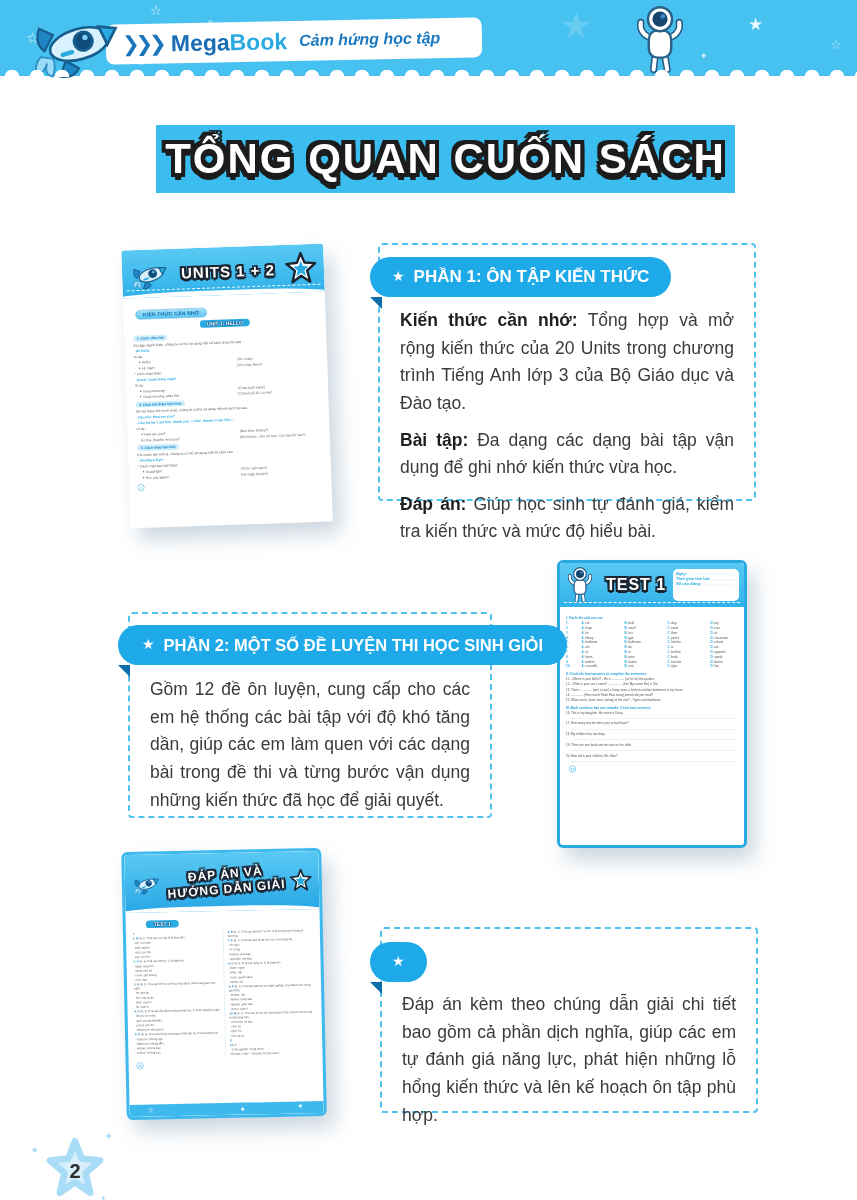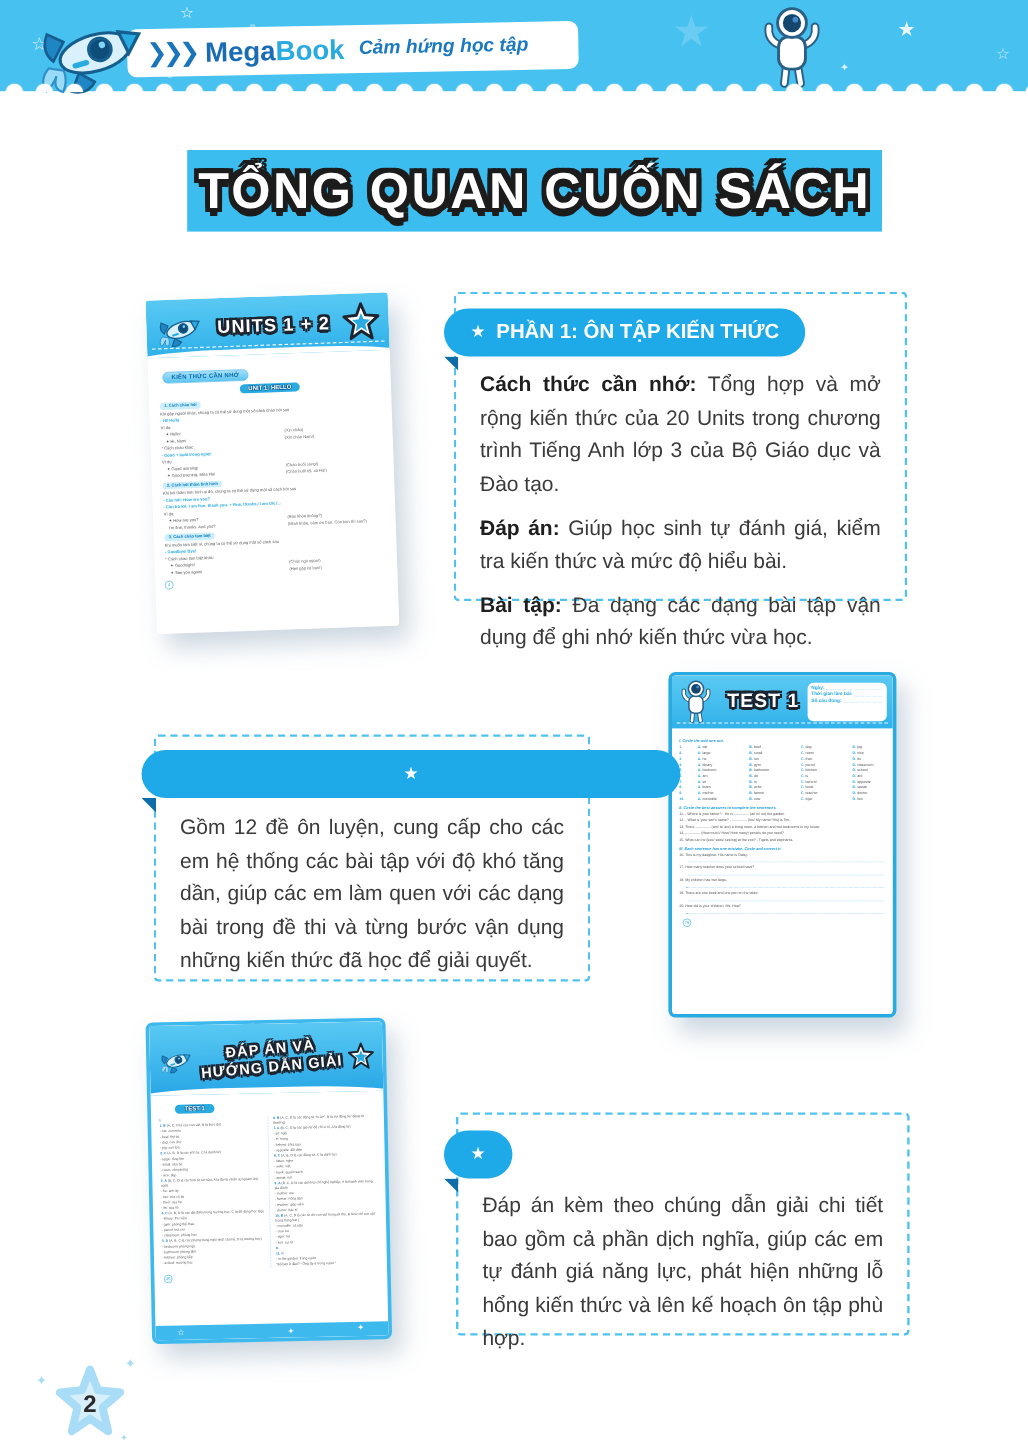--- a/index.html
+++ b/index.html
@@ -198,23 +198,23 @@
     <span class="bubble-lg">TỔNG QUAN CUỐN SÁCH</span>
   </div>
 
   <div class="sec-box box1">
     <span class="fold fold1"></span>
     <div class="pill pill1">
       <span class="star">★</span>
       <span>PHẦN 1: ÔN TẬP KIẾN THỨC</span>
     </div>
     <div class="sec-content">
-      <p class="para"><b>Cách thức cần nhớ:</b><span> Tổng hợp và mở rộng kiến thức của 20 Units trong chương trình Tiếng Anh lớp 3 của Bộ Giáo dục và Đào tạo.</span></p>
+      <p class="para"><b>Kiến thức cần nhớ:</b><span> Tổng hợp và mở rộng kiến thức của 20 Units trong chương trình Tiếng Anh lớp 3 của Bộ Giáo dục và Đào tạo.</span></p>
+      <p class="para"><b>Bài tập:</b><span> Đa dạng các dạng bài tập vận dụng để ghi nhớ kiến thức vừa học.</span></p>
       <p class="para"><b>Đáp án:</b><span> Giúp học sinh tự đánh giá, kiểm tra kiến thức và mức độ hiểu bài.</span></p>
-      <p class="para"><b>Bài tập:</b><span> Đa dạng các dạng bài tập vận dụng để ghi nhớ kiến thức vừa học.</span></p>
     </div>
   </div>
 
   <div class="thumb thumb-units">
     <div class="tu-header">
       <svg width="44" height="33" viewBox="0 0 120 90">
           <use href="#sym-rocket"></use>
         </svg>
       <div class="bubble-md tu-title" style="margin:0 auto;">UNITS 1 + 2</div>
       <svg width="34" height="34" viewBox="0 0 100 100">
@@ -278,20 +278,21 @@
           </div>
         </div>
       <div class="mini-pageno">4</div>
     </div>
   </div>
 
   <div class="sec-box box2">
     <span class="fold fold2"></span>
     <div class="pill pill2">
       <span class="star">★</span>
+      <span>PHẦN 2: MỘT SỐ ĐỀ LUYỆN THI HỌC SINH GIỎI</span>
     </div>
     <div class="sec-content">
       <p class="para">Gồm 12 đề ôn luyện, cung cấp cho các em hệ thống các bài tập với độ khó tăng dần, giúp các em làm quen với các dạng bài trong đề thi và từng bước vận dụng những kiến thức đã học để giải quyết.</p>
     </div>
   </div>
 
   <div class="thumb thumb-test">
     <div class="tt-header">
       <svg width="30" height="38" viewBox="0 0 70 90">
           <use href="#sym-astro"></use>

